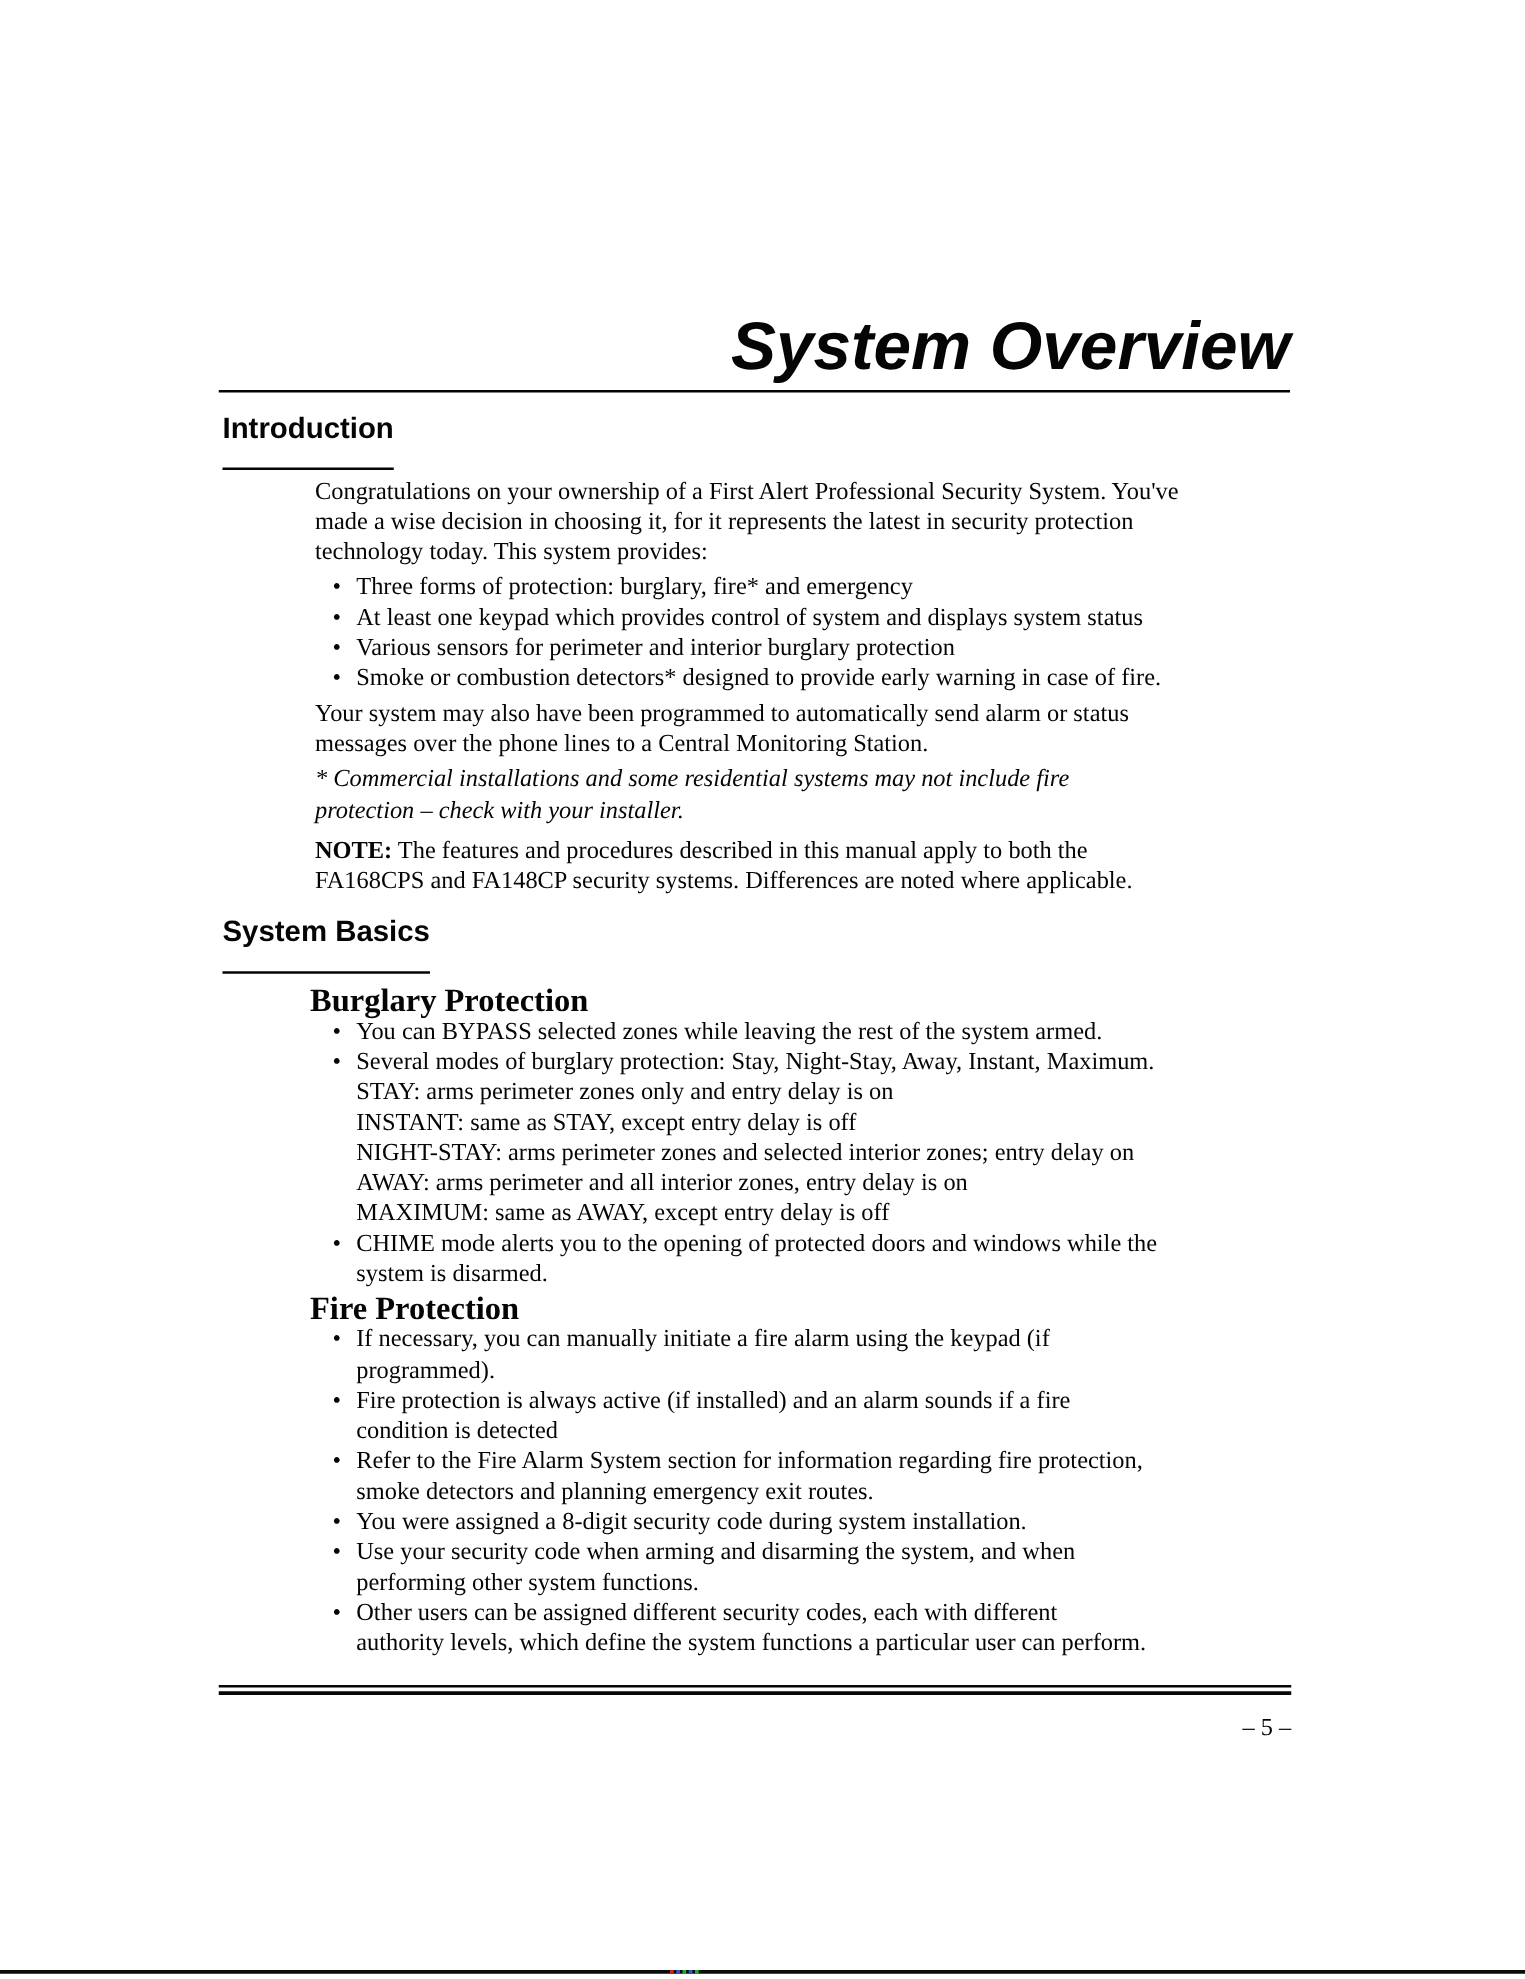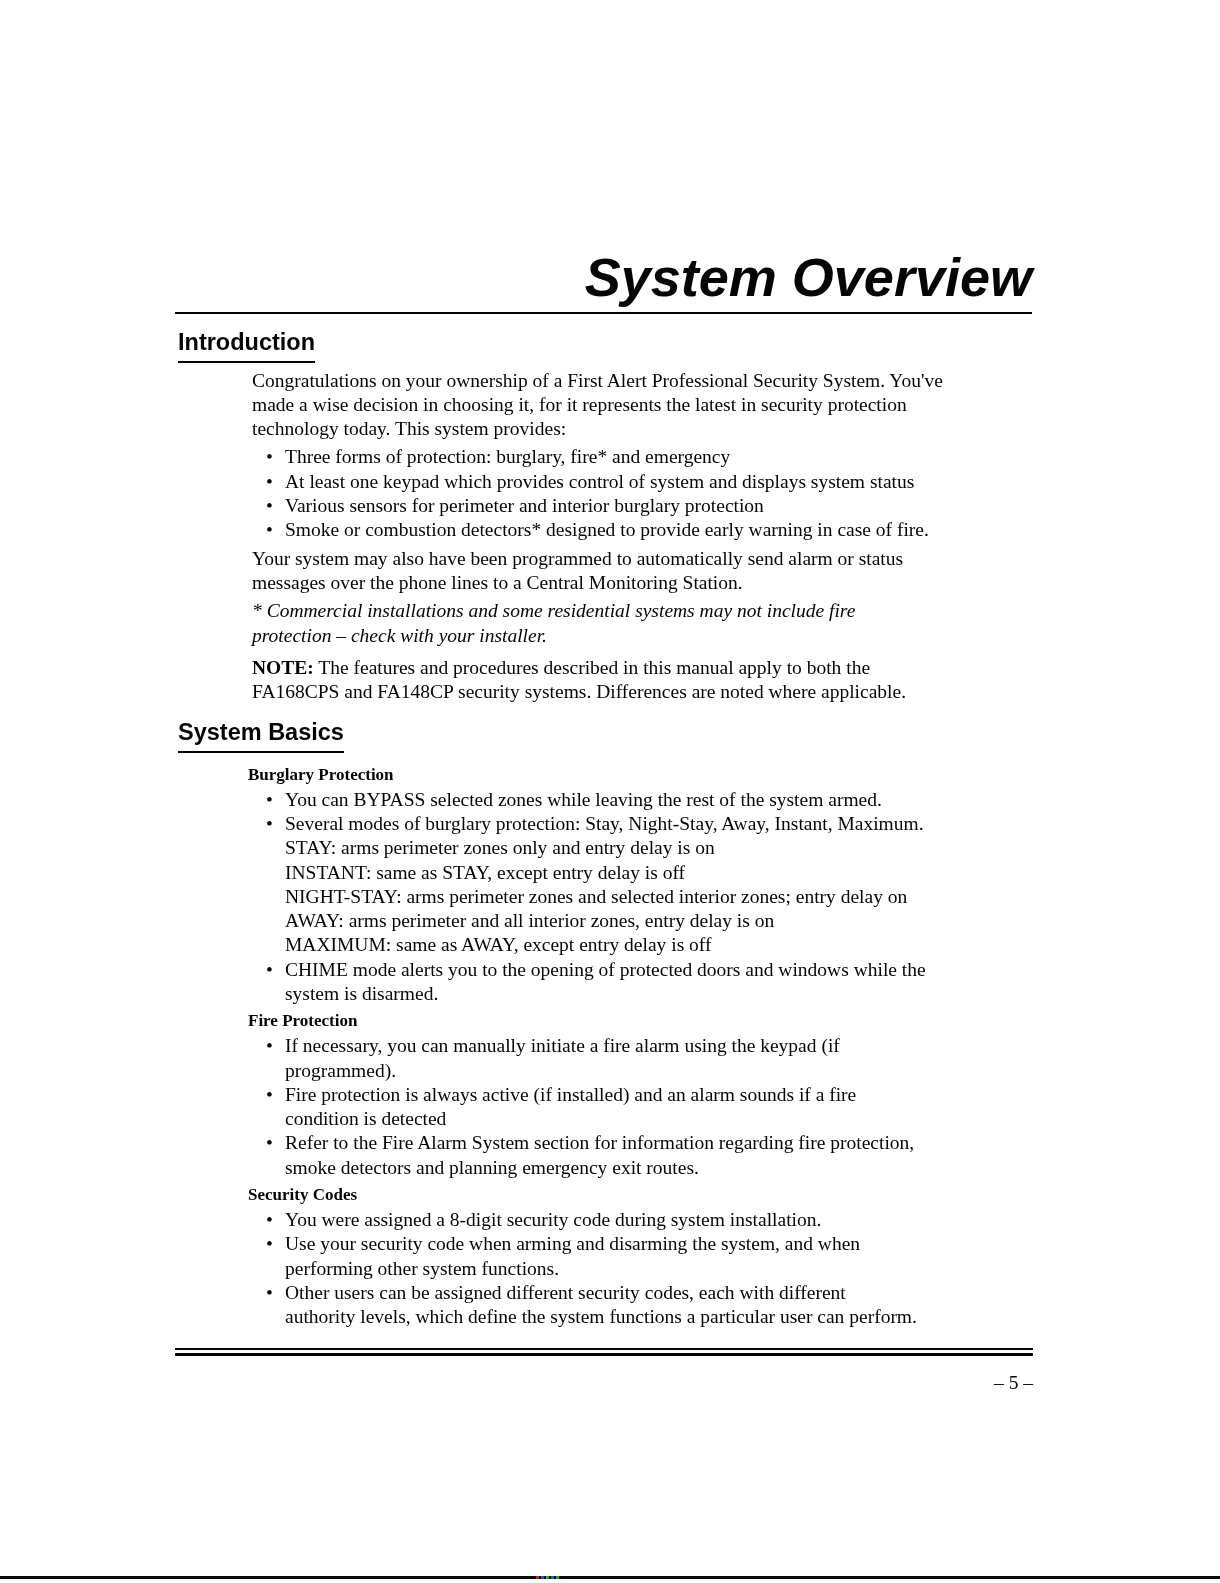--- a/index.html
+++ b/index.html
@@ -38,21 +38,21 @@
   h2.section-heading {
     margin: 14px 0 0 178px;
     font-family: "Liberation Sans", sans-serif;
     font-weight: bold;
     font-size: 23.5px;
     line-height: 1.2;
   }
   h2.section-heading > span {
     display: inline-block;
     border-bottom: 2.5px solid #050505;
-    padding-bottom: 4px;
+    padding-bottom: 17px;
     text-align: center;
   }
   h2.sb { }
   
   .content {
     margin-left: 248px;
     width: 812px;
     font-size: 19.5px;
     line-height: 24.3px;
   }
@@ -70,21 +70,21 @@
   ul.bullets li::before {
     content: "\2022";
     position: absolute;
     left: 18px;
     top: 0;
   }
   h3.subsection-title {
     margin: 9px 0 0 0;
     font-family: "Liberation Serif", serif;
     font-weight: bold;
-    font-size: 17px;
+    font-size: 26px;
     line-height: 26px;
   }
   section.sub + section.sub h3.subsection-title { margin-top: 2px; }
   
   .footer {
     position: absolute;
     left: 175px;
     width: 858px;
     top: 1348px;
   }
@@ -173,21 +173,20 @@
         <li>If necessary, you can manually initiate a fire alarm using the keypad (if
 programmed).</li>
         <li>Fire protection is always active (if installed) and an alarm sounds if a fire
 condition is detected</li>
         <li>Refer to the Fire Alarm System section for information regarding fire protection,
 smoke detectors and planning emergency exit routes.</li>
       </ul>
     </section>
 
     <section class="sub">
-      <h3 class="subsection-title">Security Codes</h3>
       <ul class="bullets">
         <li>You were assigned a 8-digit security code during system installation.</li>
         <li>Use your security code when arming and disarming the system, and when
 performing other system functions.</li>
         <li>Other users can be assigned different security codes, each with different
 authority levels, which define the system functions a particular user can perform.</li>
       </ul>
     </section>
 
   </div>

